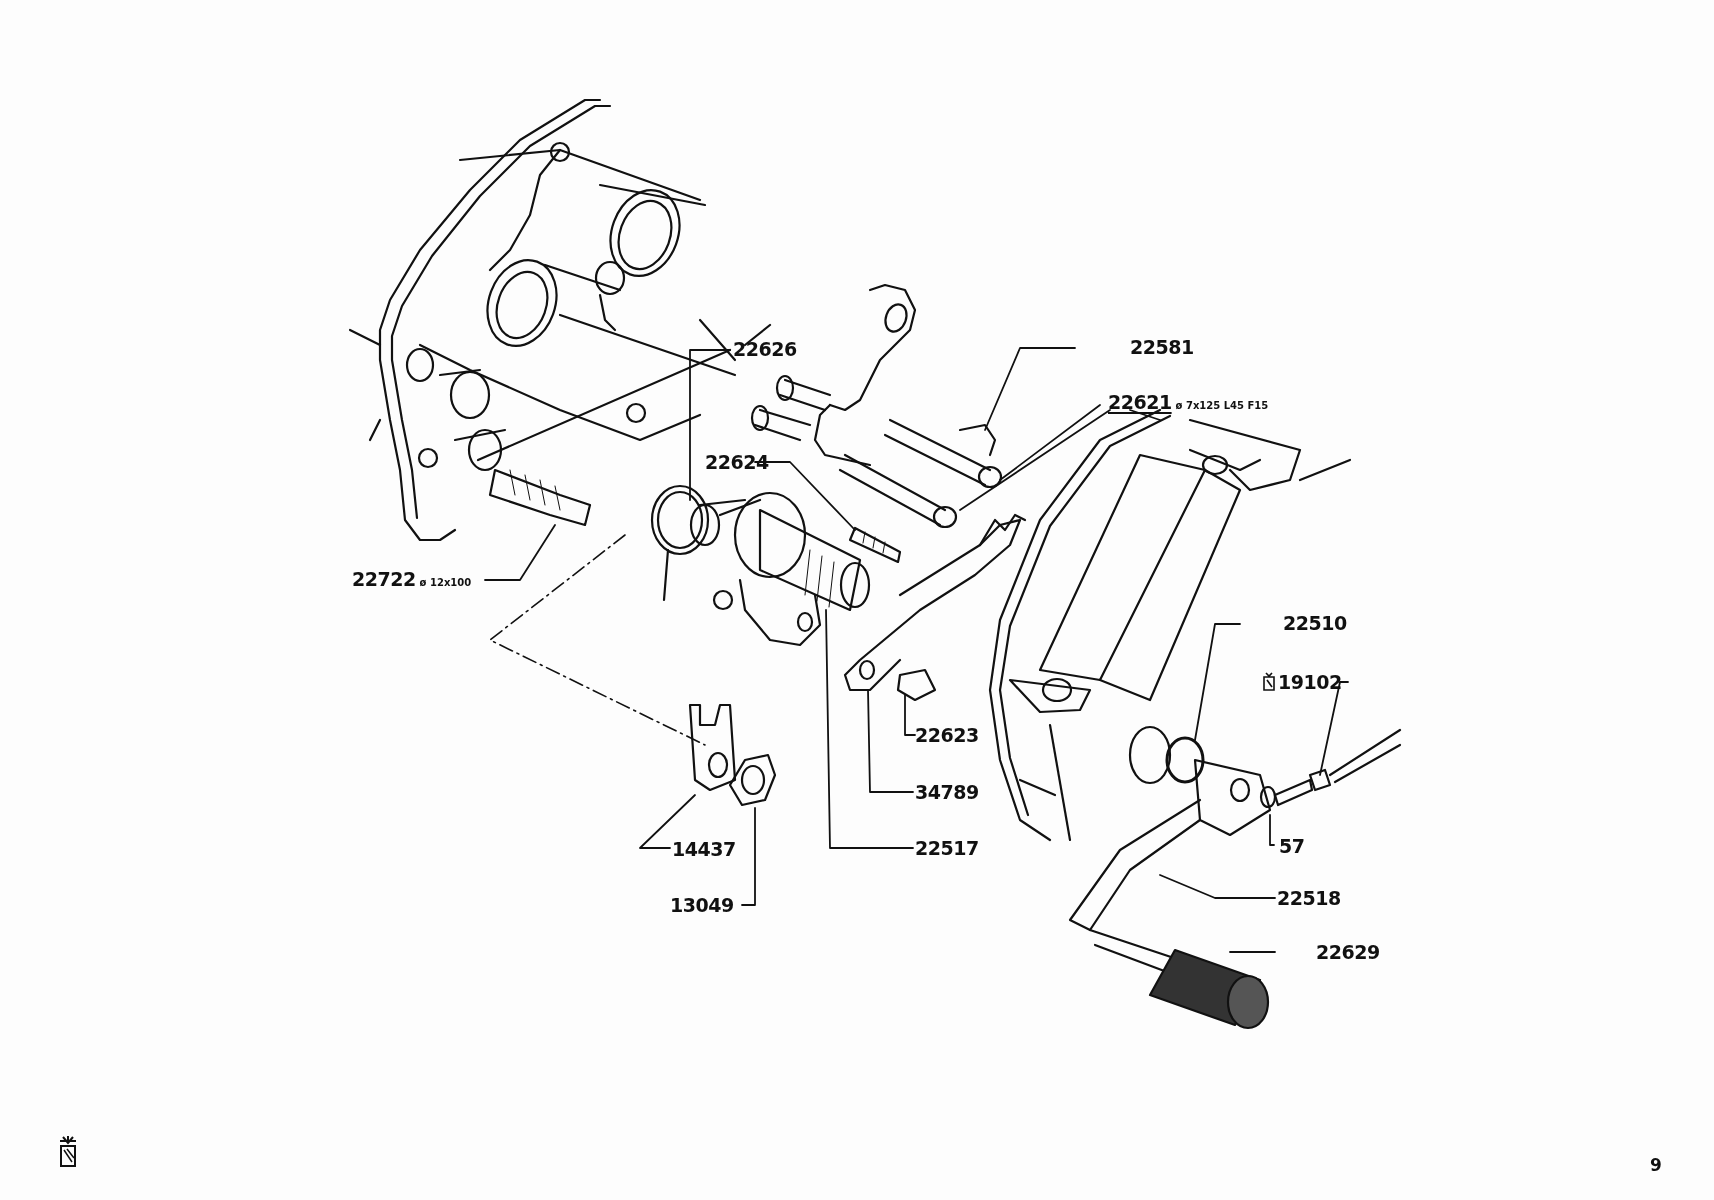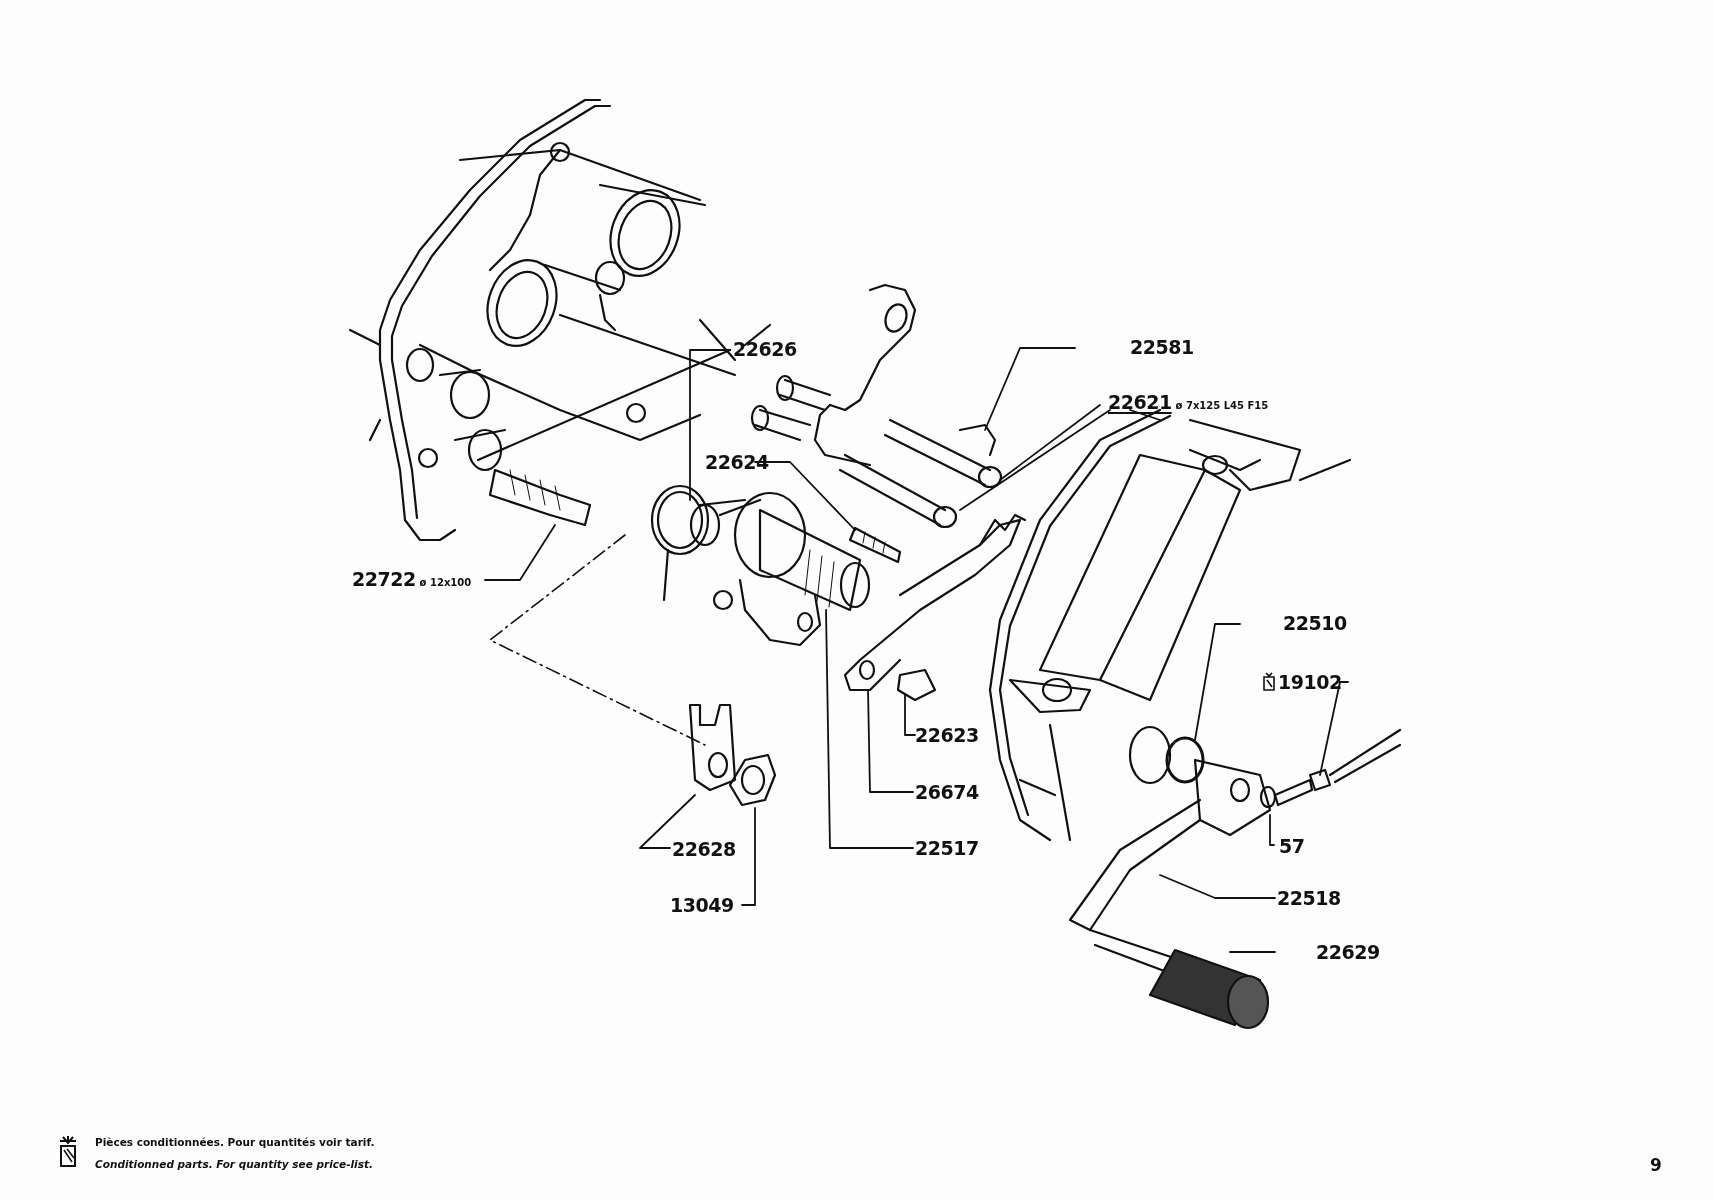--- a/index.html
+++ b/index.html
@@ -171,33 +171,29 @@
 <div class="lbl" style="left:1090px;top:338px;margin-left:40px;"><span>22581</span></div>
 <div class="lbl" style="left:1092px;top:393px;margin-left:16px;"><span class="u">22621</span><span class="spec">ø 7x125 L45 F15</span></div>
 <div class="lbl" style="left:705px;top:453px;"><span>22624</span></div>
 <div class="lbl" style="left:352px;top:570px;"><span>22722</span><span class="spec">ø 12x100</span></div>
 <div class="lbl" style="left:1283px;top:614px;"><span>22510</span></div>
 <div class="lbl" style="left:1262px;top:671px;">
   <svg width="14" height="20" viewBox="0 0 14 20" style="vertical-align:-2px;margin-right:2px">
         <path d="M2 6 L12 6 L12 19 L2 19 Z M4 2 L7 5 L10 2 M5 9 L10 16" fill="none" stroke="#111" stroke-width="1.6"></path>
       </svg><span>19102</span></div>
 <div class="lbl" style="left:915px;top:726px;"><span>22623</span></div>
-<div class="lbl" style="left:915px;top:783px;"><span>26674</span></div>
+<div class="lbl" style="left:915px;top:783px;"><span>34789</span></div>
 <div class="lbl" style="left:915px;top:839px;"><span>22517</span></div>
-<div class="lbl" style="left:672px;top:840px;"><span>22628</span></div>
+<div class="lbl" style="left:672px;top:840px;"><span>14437</span></div>
 <div class="lbl" style="left:1279px;top:837px;"><span>57</span></div>
 <div class="lbl" style="left:1277px;top:889px;"><span>22518</span></div>
 <div class="lbl" style="left:670px;top:896px;text-align:right;"><span>13049</span></div>
 <div class="lbl" style="left:1316px;top:943px;"><span>22629</span></div>
 
 
 <svg class="foot-icon" viewBox="0 0 22 34">
   <path d="M4 12 L18 12 L18 32 L4 32 Z" fill="none" stroke="#111" stroke-width="2"></path>
   <path d="M6 3 L11 9 L16 3 M3 7 L19 7 M11 2 L11 10" stroke="#111" stroke-width="2" fill="none"></path>
   <path d="M7 16 L15 28 M10 15 L17 24" stroke="#111" stroke-width="1.5" fill="none"></path>
 </svg>
-<div class="foot" style="left:95px;">
-  <div>Pièces conditionnées. Pour quantités voir tarif.</div>
-  <div class="it">Conditionned parts. For quantity see price-list.</div>
-</div>
 
 <div class="pagenum">9</div>
 </div>
 
 </body></html>

